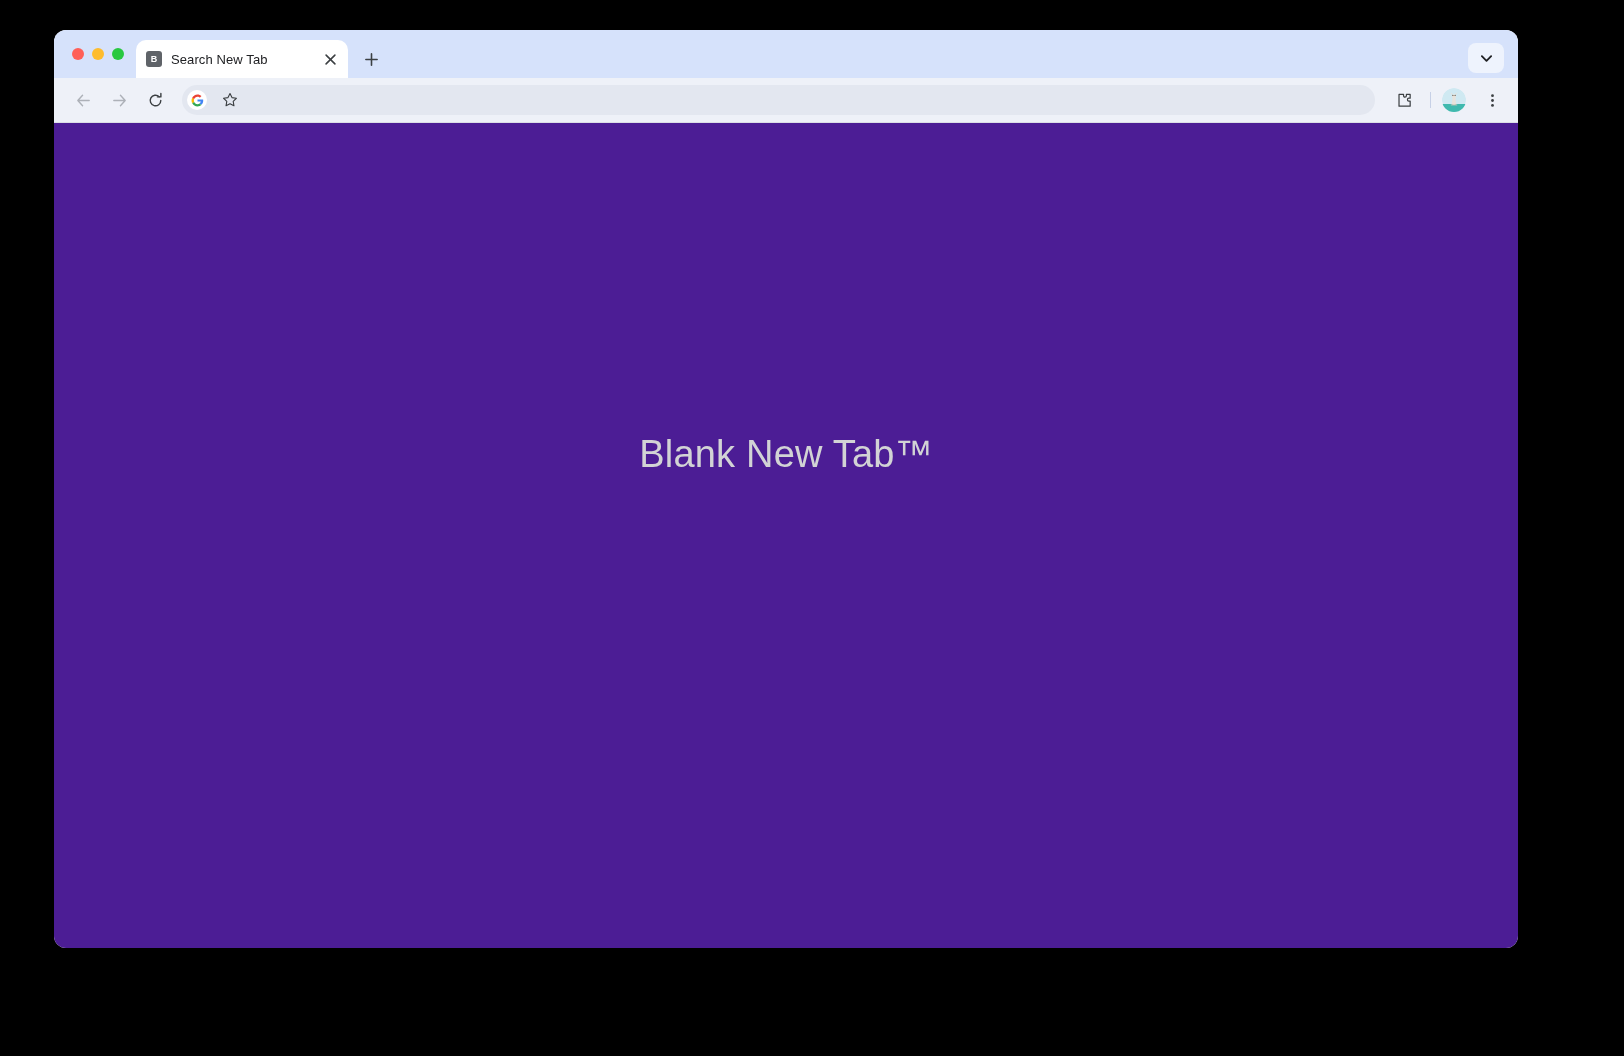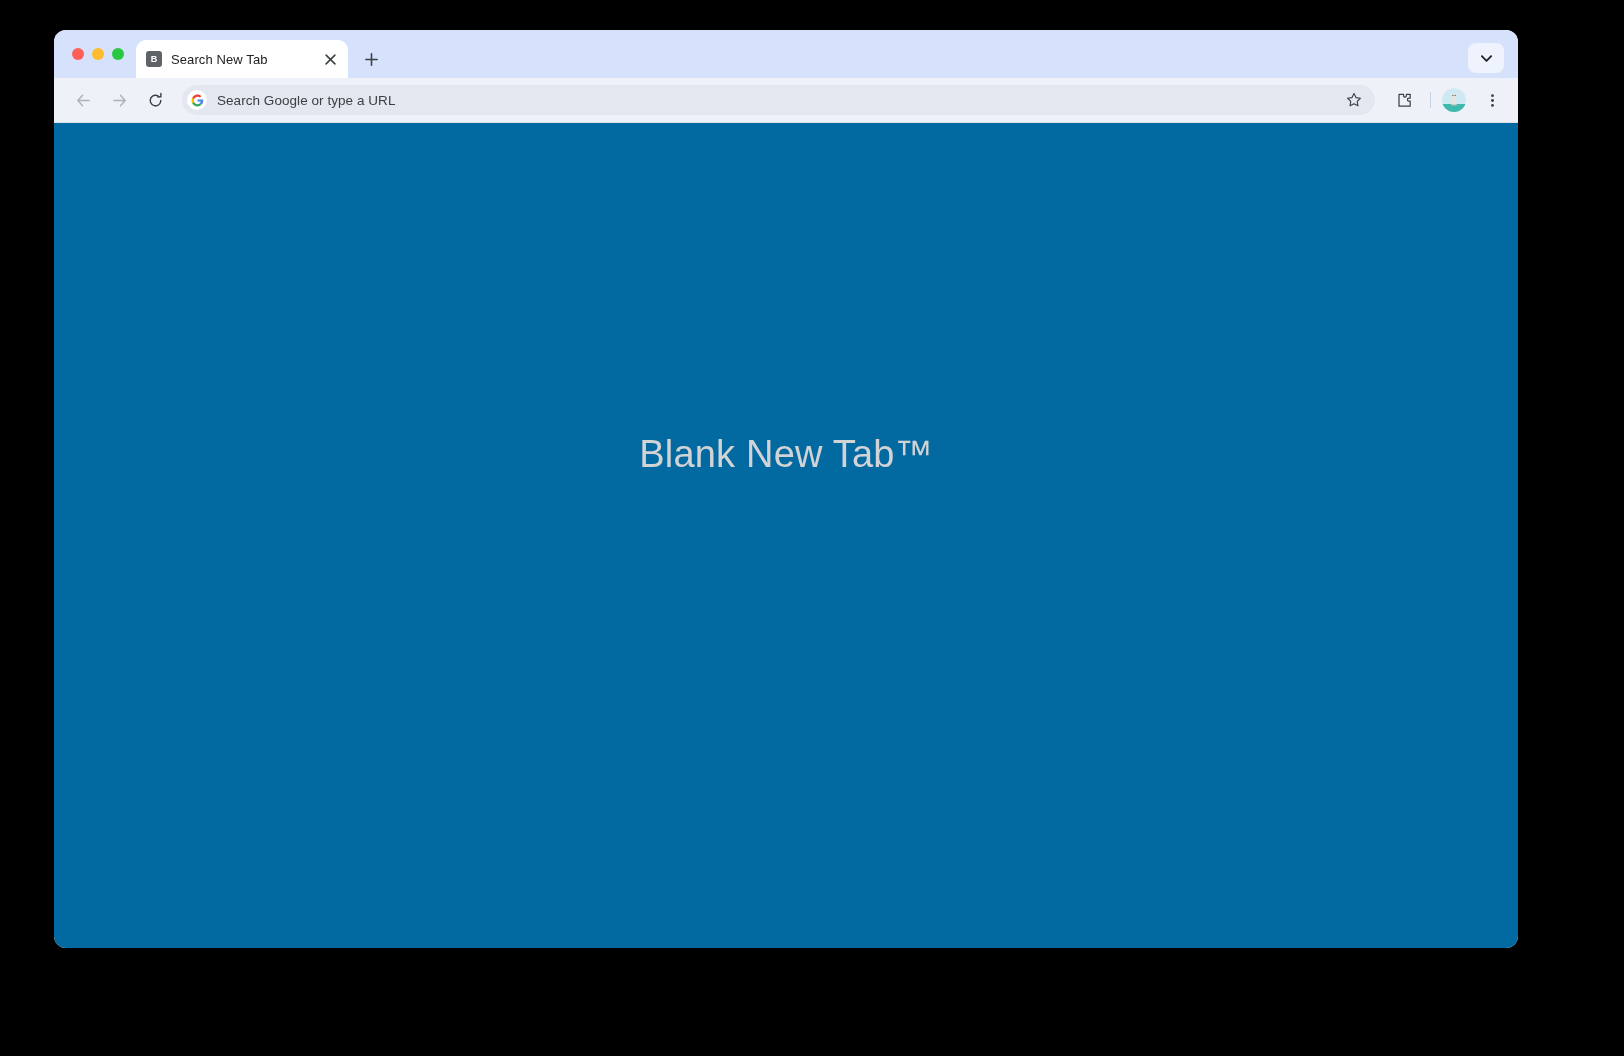--- a/index.html
+++ b/index.html
@@ -208,21 +208,21 @@
     border-radius: 50%;
     display: flex; align-items: center; justify-content: center;
     flex: 0 0 28px;
     margin-left: 12px;
   }
   .menu-btn svg { width: 15px; height: 15px; }
 
   
   .page-content {
     flex: 1 1 auto;
-    background: #0369a1;
+    background: #4c1d95;
     position: relative;
     display: flex;
     align-items: flex-start;
     justify-content: center;
   }
 
   .blank-heading {
     margin-top: 310px;
     font-size: 38px;
     font-weight: 400;
@@ -291,21 +291,20 @@
 
     <div class="omnibox">
       <div class="g-logo">
         <svg viewBox="0 0 48 48" aria-hidden="true">
           <path fill="#4285F4" d="M45.1 24.5c0-1.6-.1-2.8-.4-4H24v7.3h12.1c-.2 1.9-1.6 4.9-4.5 6.9l6.9 5.4c4.1-3.8 6.6-9.4 6.6-15.6z"></path>
           <path fill="#34A853" d="M24 46c5.9 0 10.9-2 14.5-5.3l-6.9-5.4c-1.9 1.3-4.4 2.2-7.6 2.2-5.8 0-10.7-3.8-12.5-9.1l-7.1 5.5C8 41.1 15.4 46 24 46z"></path>
           <path fill="#FBBC05" d="M11.5 28.4c-.5-1.4-.7-2.9-.7-4.4s.3-3 .7-4.4l-7.1-5.6C2.9 16.9 2 20.4 2 24s.9 7.1 2.4 10l7.1-5.6z"></path>
           <path fill="#EA4335" d="M24 10.5c4.1 0 6.9 1.8 8.5 3.3l6.2-6C34.9 4.3 29.9 2 24 2 15.4 2 8 6.9 4.4 14l7.1 5.6c1.8-5.3 6.7-9.1 12.5-9.1z"></path>
         </svg>
       </div>
-      <div class="omnibox-text">Search Google or type a URL</div>
       <div class="star-btn">
         <svg viewBox="0 0 18 18" aria-hidden="true">
           <path d="M9 1.8 L11.22 6.3 L16.2 7.02 L12.6 10.53 L13.45 15.48 L9 13.14 L4.55 15.48 L5.4 10.53 L1.8 7.02 L6.78 6.3 Z" stroke="#3c4043" stroke-width="1.25" fill="none" stroke-linejoin="round"></path>
         </svg>
       </div>
     </div>
 
     <div class="ext-btn">
       <svg viewBox="0 0 18 18" aria-hidden="true">
         <path d="M3.2 2.6 H8.0 V4.0 a1.5 1.5 0 0 0 3.0 0 V2.6 H15.0 V6.6 H13.6 a1.5 1.5 0 0 0 0 3.0 H15.0 V15.0 H3.2 Z" stroke="#3c4043" stroke-width="1.3" fill="none" stroke-linejoin="round"></path>

